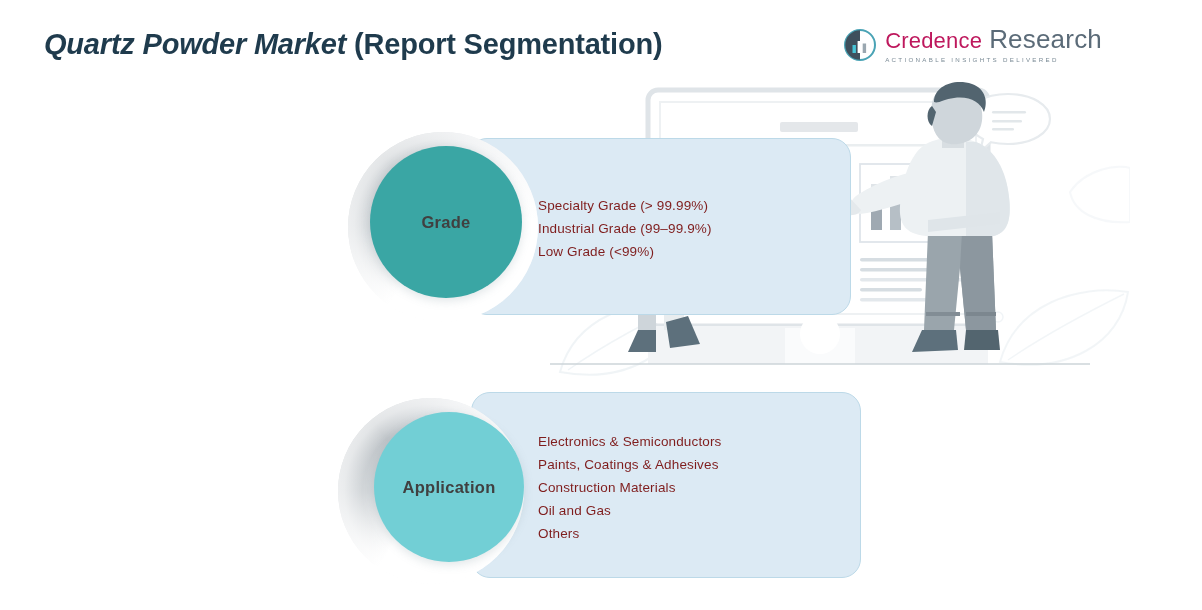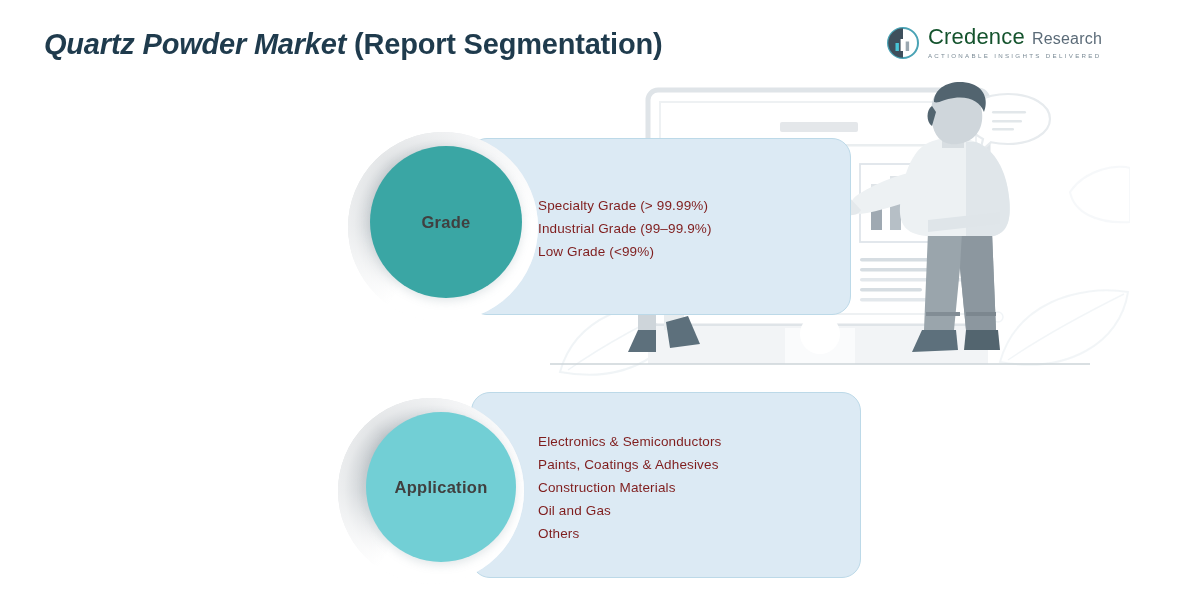--- a/index.html
+++ b/index.html
@@ -51,25 +51,25 @@
   .logo-mark { width: 32px; height: 32px; flex: 0 0 32px; }
   .logo-text-wrap { display: flex; flex-direction: column; }
   .logo-words {
     display: flex;
     align-items: baseline;
     gap: 7px;
     line-height: 1;
   }
   .logo-credence {
     font-size: 22px;
-    color: #14532d;
+    color: #be185d;
     letter-spacing: 0.2px;
   }
   .logo-research {
-    font-size: 16px;
+    font-size: 26px;
     color: #5b6b78;
     letter-spacing: 0.2px;
   }
   .logo-tagline {
     margin-top: 4px;
     font-size: 6.2px;
     letter-spacing: 2.3px;
     color: #7b8b96;
     text-transform: uppercase;
     white-space: nowrap;
@@ -162,21 +162,21 @@
   #segment-grade { left: 348px; top: 132px; width: 520px; height: 200px; }
   #segment-grade .seg-card { left: 120px; top: 6px; width: 383px; height: 177px; }
   #segment-grade .seg-circle-wrap { left: 0; top: 0; }
   #segment-grade .seg-circle { background: #3aa6a4; }
   #segment-grade .seg-card-items { left: 190px; top: 62px; }
 
   
   #segment-application { left: 338px; top: 392px; width: 540px; height: 190px; }
   #segment-application .seg-card { left: 133px; top: 0px; width: 390px; height: 186px; }
   #segment-application .seg-circle-wrap { left: 0; top: 6px; width: 186px; height: 186px; }
-  #segment-application .seg-circle { background: #72cfd5; left: 28px; top: 14px; width: 150px; height: 150px; }
+  #segment-application .seg-circle { background: #72cfd5; left: 36px; top: 14px; width: 150px; height: 150px; }
   #segment-application .seg-card-items { left: 200px; top: 6px; margin-top: 32px; }
 </style>
 </head>
 <body>
 
 <div id="page">
 
   <div class="page-title">
     <span class="title-italic">Quartz Powder Market </span><span class="title-upright">(Report Segmentation)</span>
   </div>

